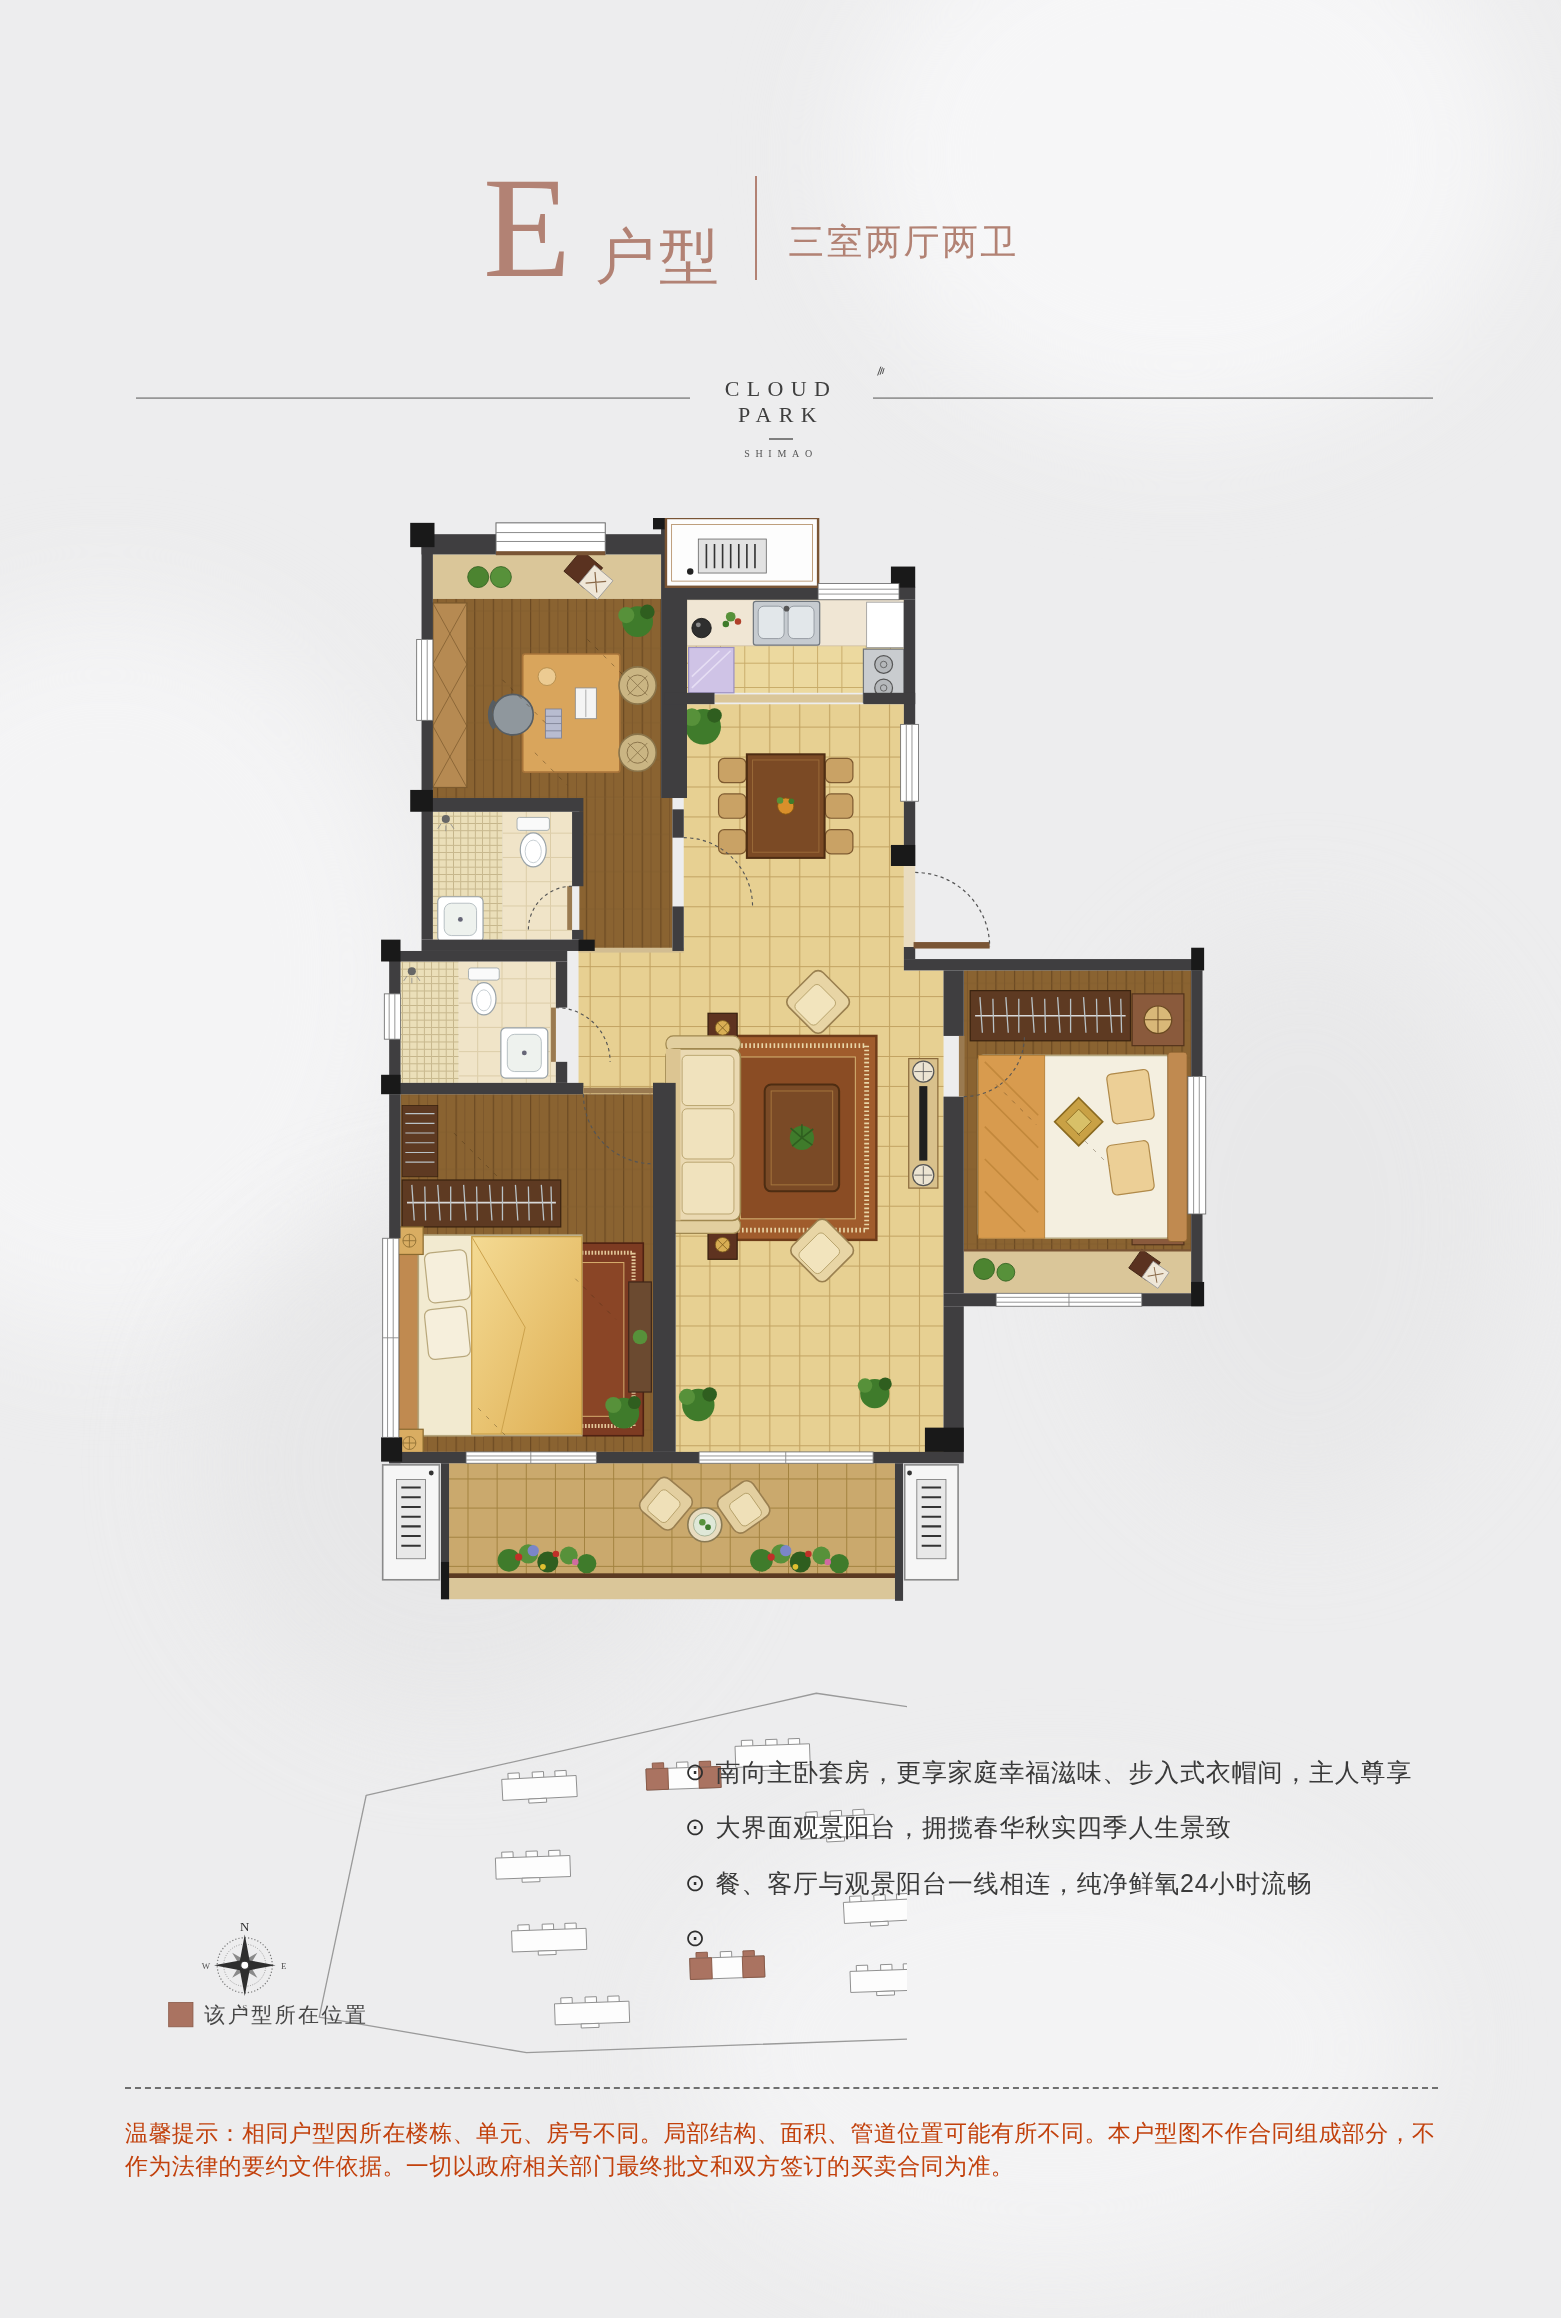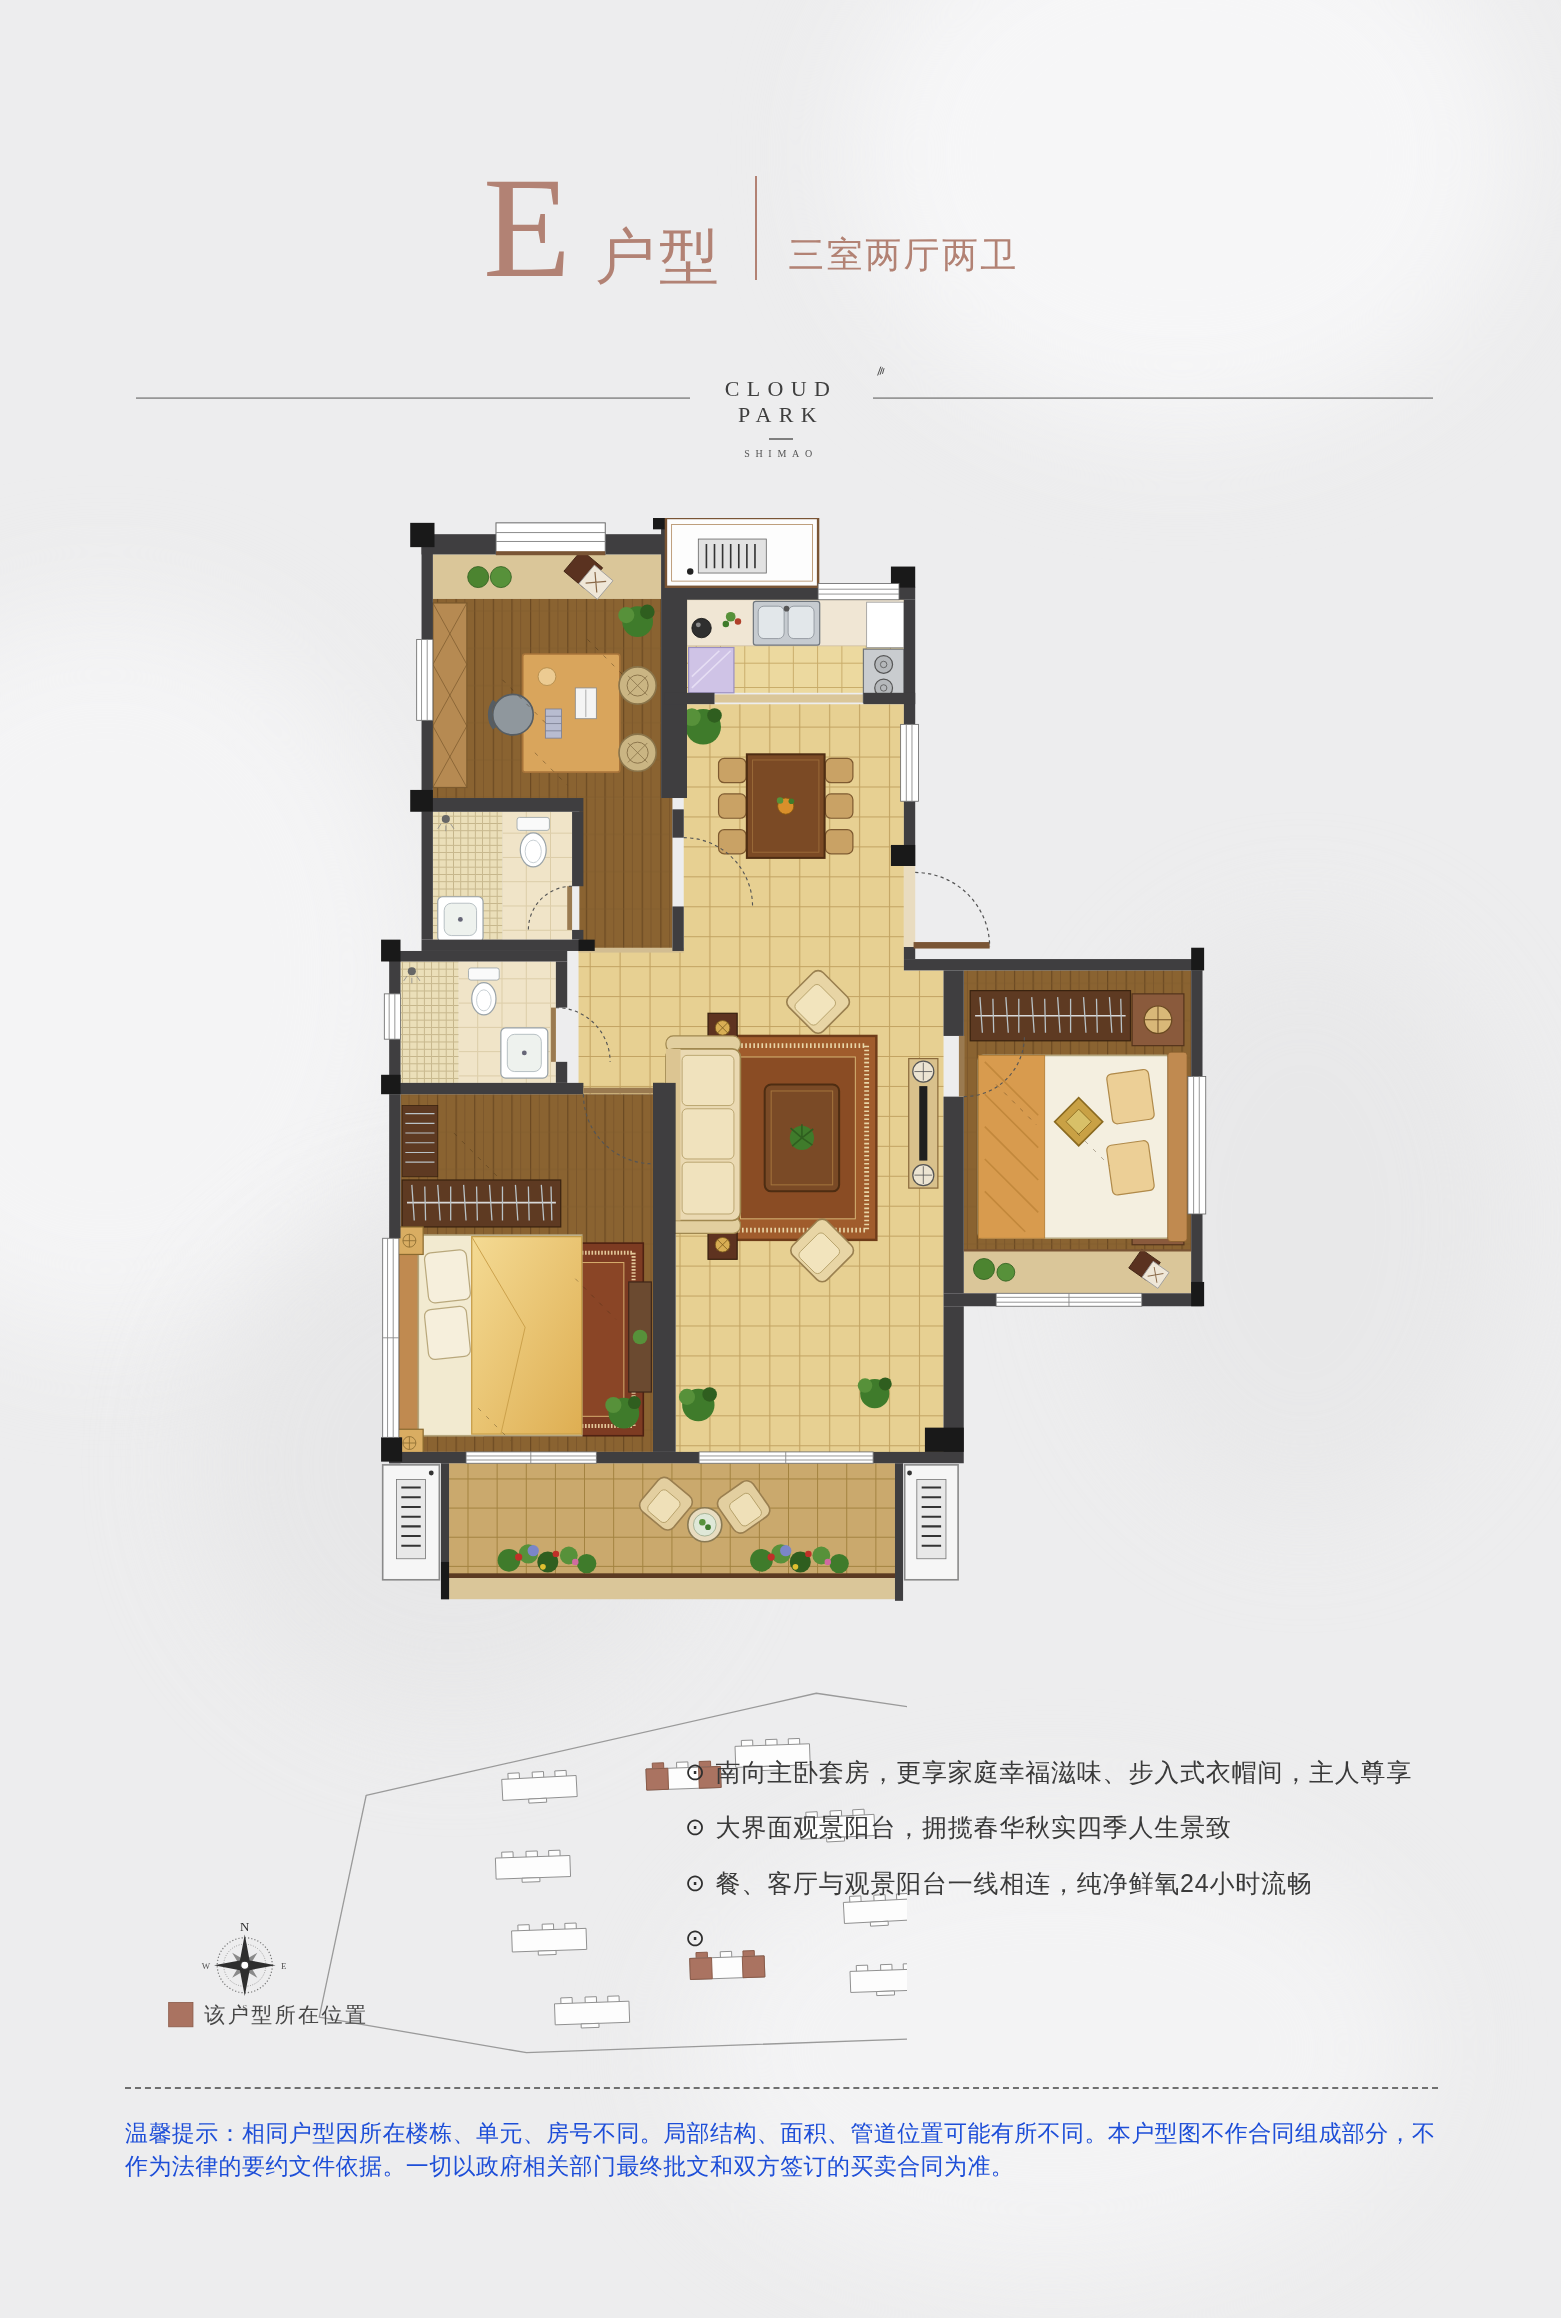--- a/index.html
+++ b/index.html
@@ -11,21 +11,21 @@
   .blob.b3{left:688px;top:1822px;width:729px;height:453px;background:#f3f3f4;}
   .blob.b4{left:202px;top:1214px;width:502px;height:502px;background:#e6e6e7;opacity:.8;}
   .blob.b5{left:1093px;top:931px;width:421px;height:583px;background:#e7e7e8;opacity:.75;}
 
   
   .unit-header{position:absolute;left:483px;top:172px;display:flex;align-items:flex-end;height:110px;color:#b28274;}
   .e-letter{font-family:"Liberation Serif",serif;font-size:144px;line-height:.74;font-weight:400;}
   .e-suffix{font-size:60px;line-height:.84;letter-spacing:4px;margin-left:24px;font-weight:400;}
   .hdr-divider{width:2.4px;height:104px;background:#b28274;margin:0 31px 1.6px 32px;}
   .hdr-desc{padding-bottom:1.6px;}
-  .hdr-line1{font-size:36px;letter-spacing:2.4px;}
+  .hdr-line1{font-size:36px;letter-spacing:2.4px;margin-bottom:13px;}
   .hdr-line2{font-size:37px;letter-spacing:1.6px;}
   .hdr-line2 .sup{font-size:21px;vertical-align:13px;}
 
   
   .brand{position:absolute;left:0;top:360px;width:1292px;height:89px;}
   .brand .rule{position:absolute;top:37px;height:1.6px;background:linear-gradient(#b5b5b5,#8d8d8d);}
   .brand .rule.left{left:136px;width:554px;}
   .brand .rule.right{left:873px;width:560px;}
   .brand-center{position:absolute;left:680px;top:16px;width:202px;text-align:center;color:#3e3e3e;}
   .brand-name{font-family:"Liberation Serif",serif;font-size:22px;letter-spacing:7.3px;position:relative;display:inline-block;}
@@ -39,21 +39,21 @@
 
   
   .features{position:absolute;left:685px;top:1754px;width:729px;list-style:none;margin:0;padding:0;}
   .features li{display:flex;align-items:flex-start;margin-bottom:19.4px;font-size:25px;color:#3a3a3a;
                letter-spacing:0.8px;line-height:36px;font-weight:400;}
   .features .bullet{margin-right:9.7px;font-size:24px;color:#2e2e2e;line-height:36px;}
 
   
   .notice{position:absolute;left:125px;top:2087px;width:1313px;}
   .notice .dashes{border-top:2.4px dashed #6f6f6f;height:0;}
-  .notice p{margin:27.5px 0 0 0;font-size:23px;line-height:33px;color:#1d4ed8;letter-spacing:0.4px;}
+  .notice p{margin:27.5px 0 0 0;font-size:23px;line-height:33px;color:#c2410c;letter-spacing:0.4px;}
 
   svg text{font-family:"Liberation Serif",serif;}
 </style>
 </head>
 <body>
 
 <div class="page">
   <div class="blob b1"></div>
   <div class="blob b2"></div>
   <div class="blob b3"></div>

